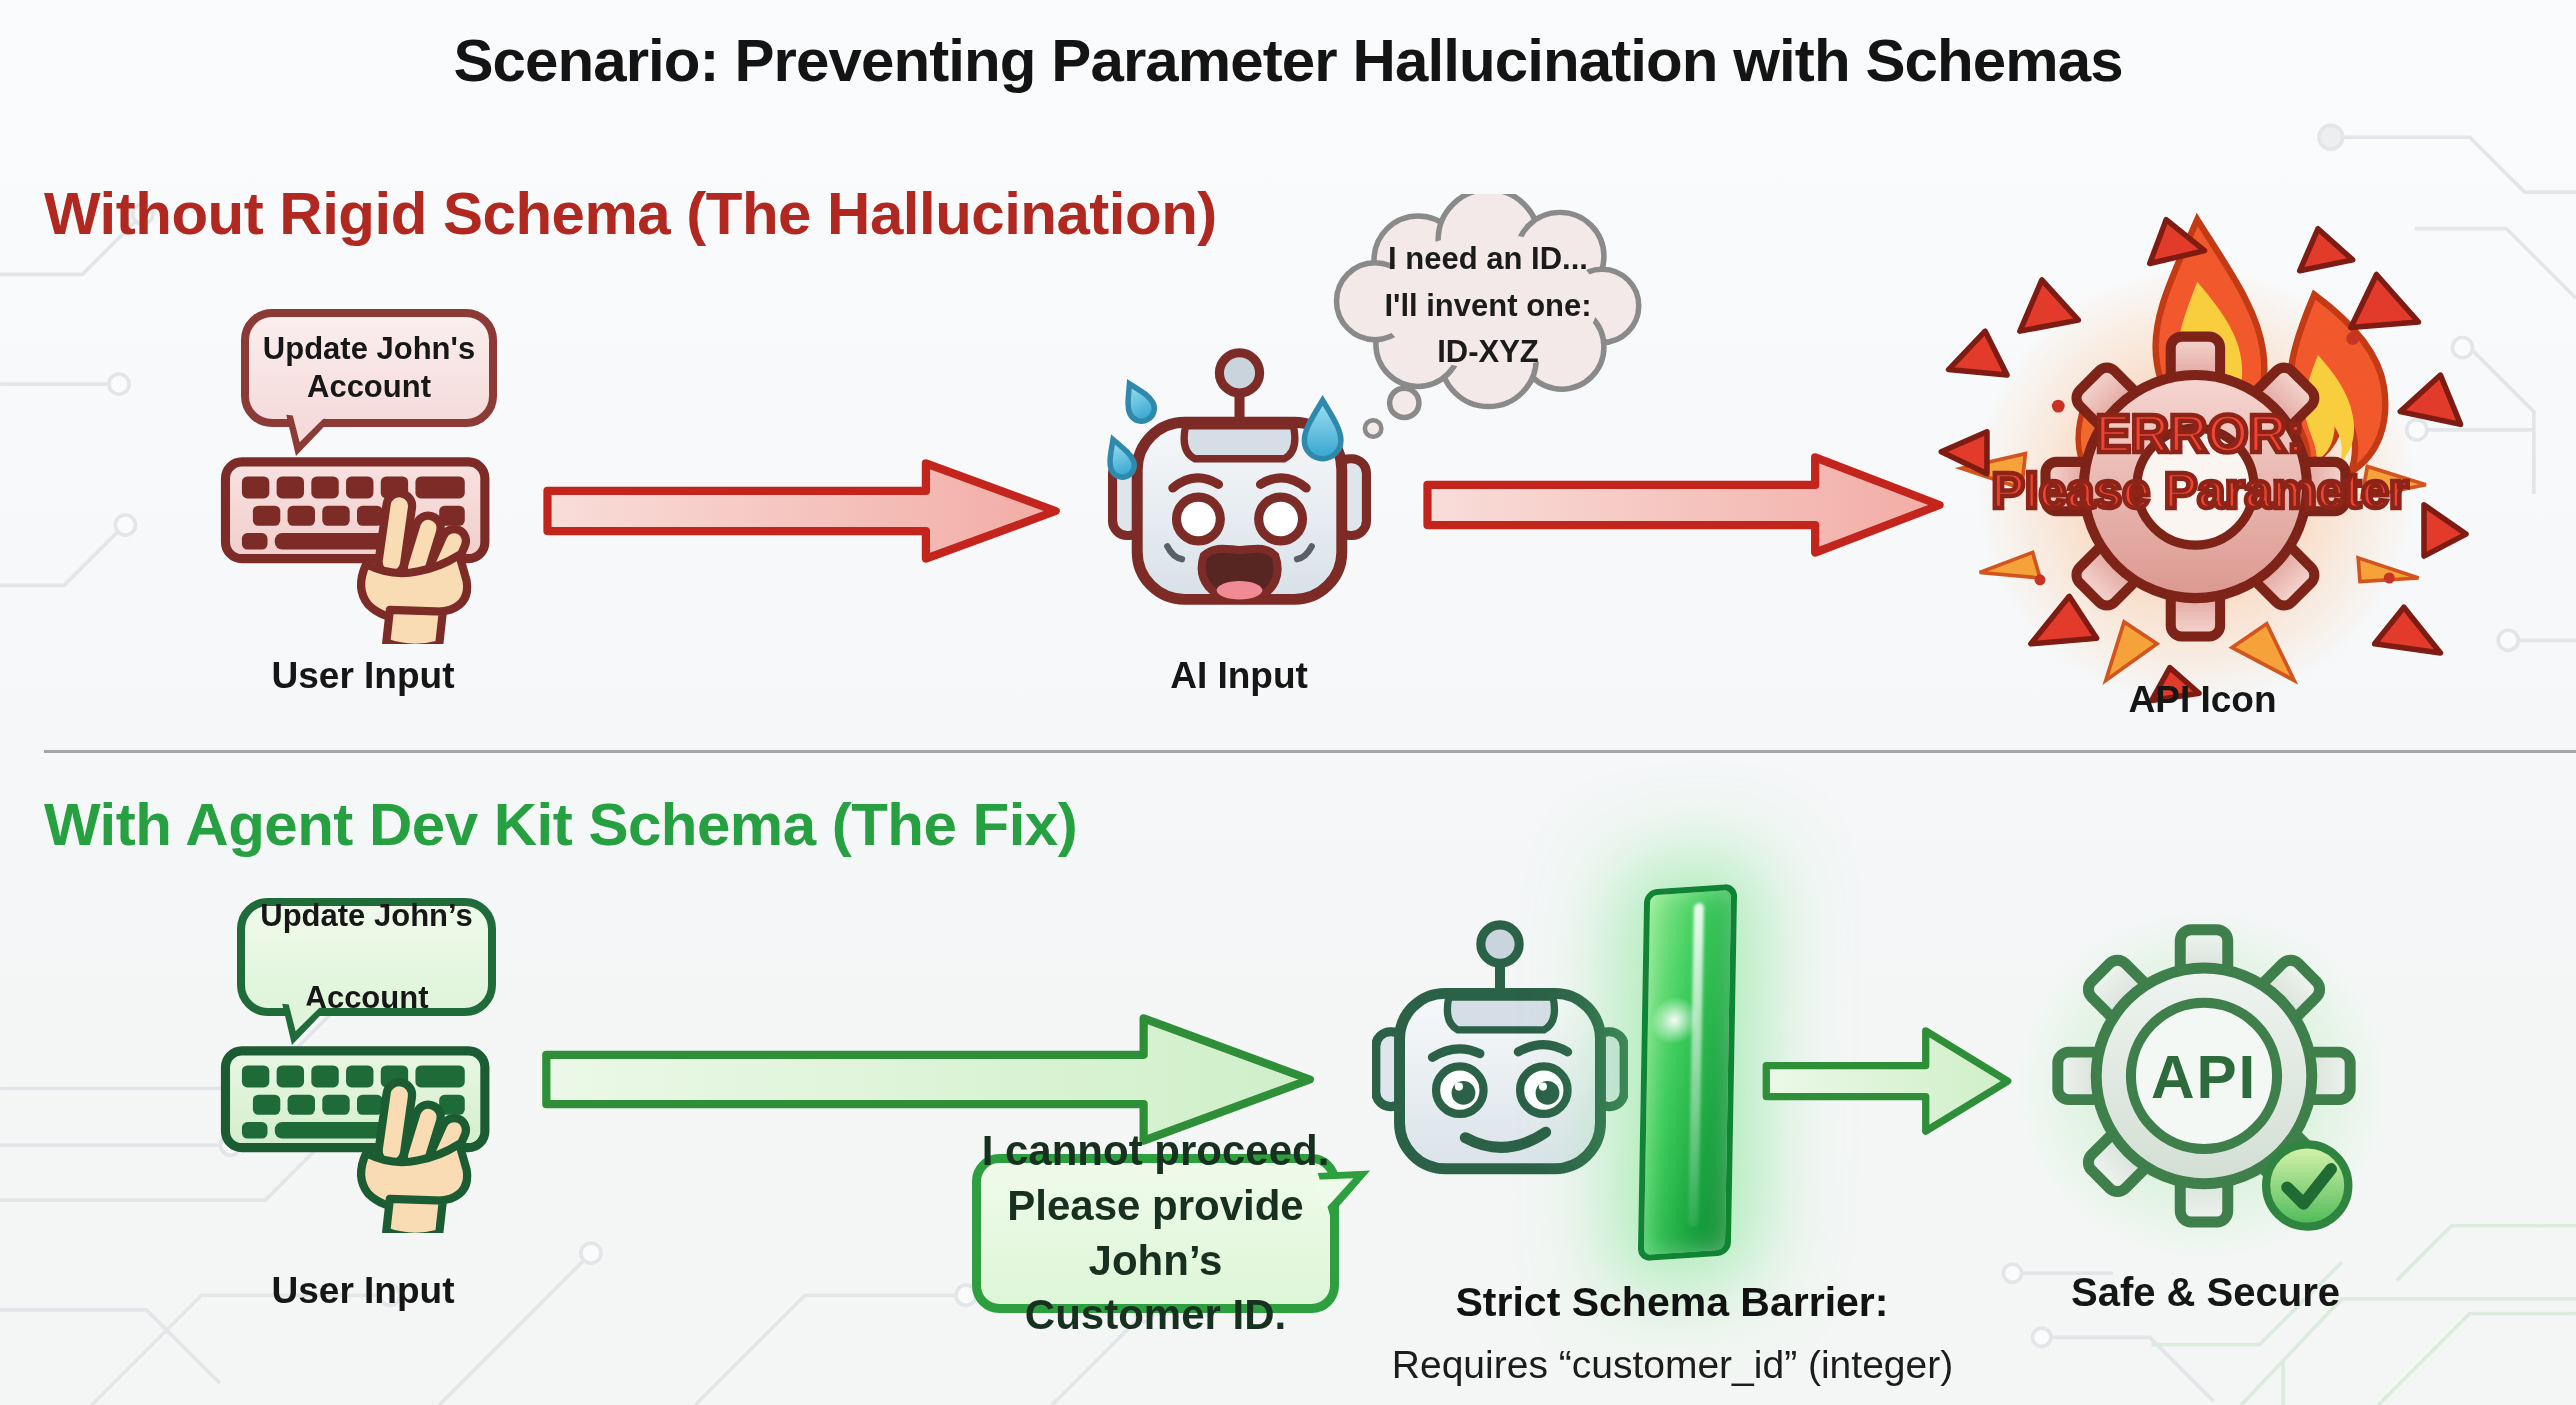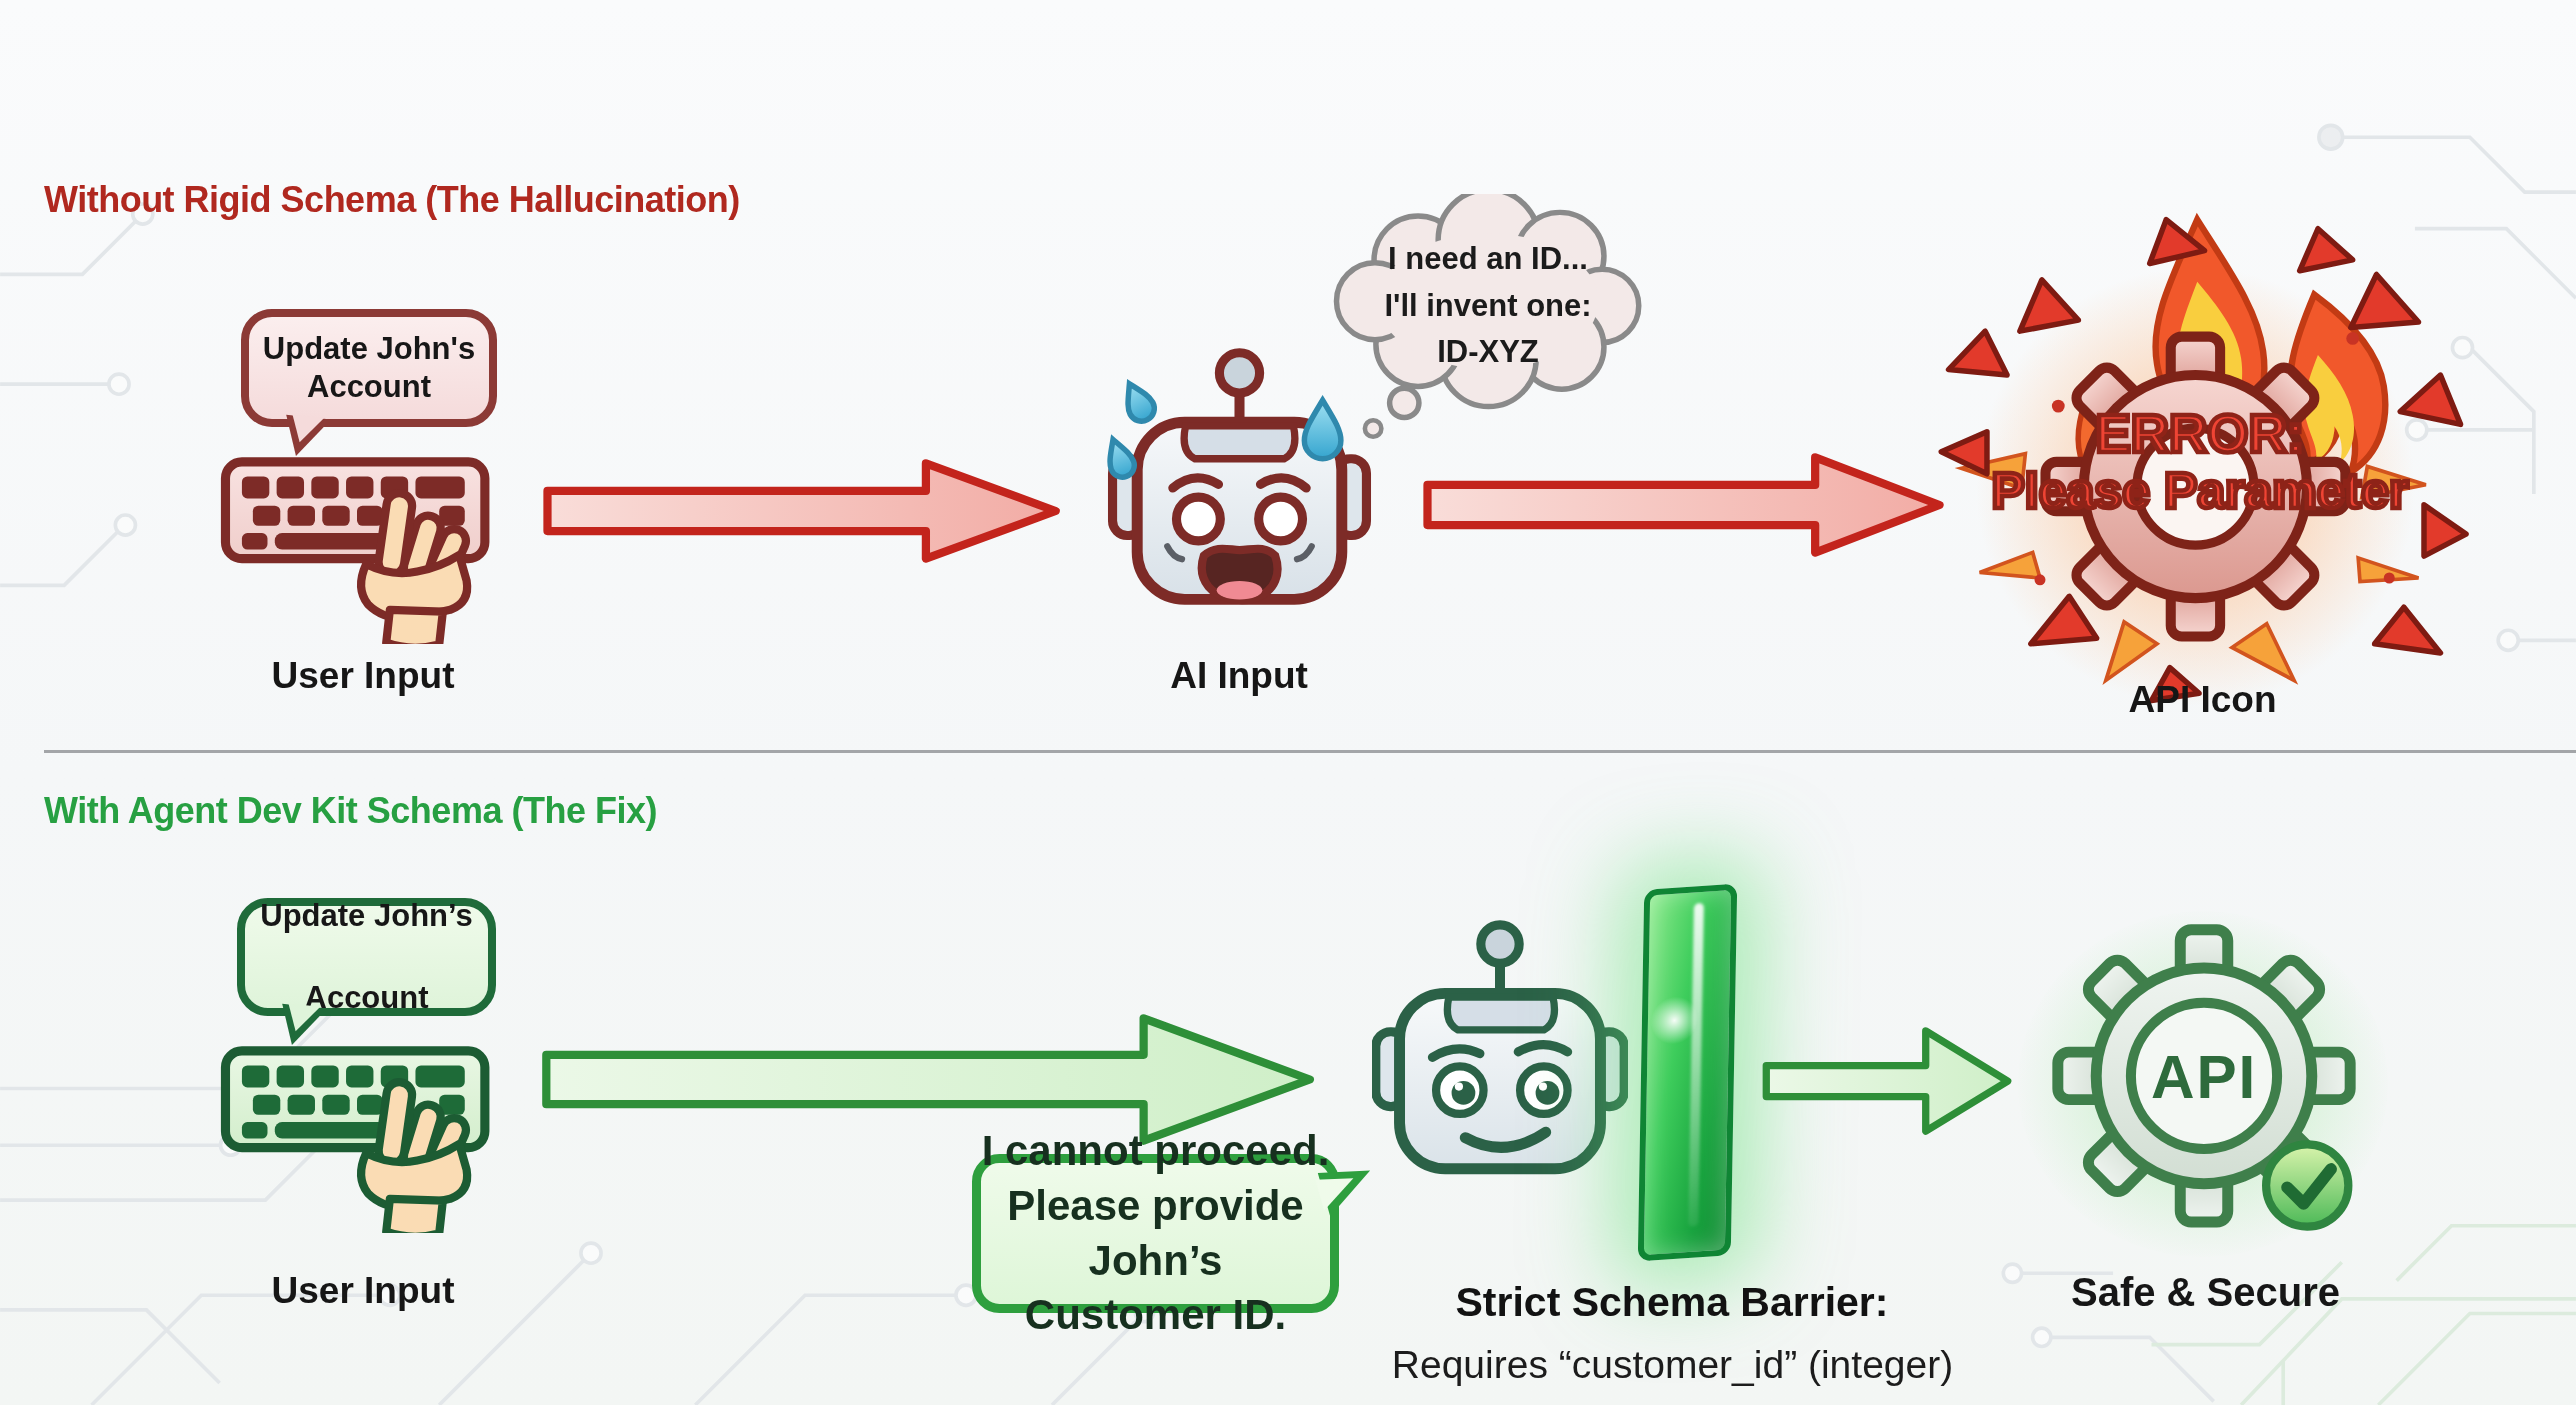--- a/index.html
+++ b/index.html
@@ -6,21 +6,21 @@
   .stage {
     position:relative; width:2576px; height:1405px; overflow:hidden;
     background:linear-gradient(180deg,#FAFBFC 0%,#F5F7F8 55%,#F3F6F4 100%);
     font-family:"Liberation Sans", sans-serif; color:#161616;
   }
   .abs { position:absolute; }
   .title {
     left:0; top:25.6px; width:100%; text-align:center;
     font-size:60px; font-weight:800; letter-spacing:-0.9px; color:#141414;
   }
-  .heading { font-size:36px; font-weight:800; letter-spacing:-0.5px; }
+  .heading { font-size:60px; font-weight:800; letter-spacing:-0.5px; }
   .heading.red   { left:44px; top:179px;  color:#B0281F; }
   .heading.green { left:44px; top:790px;  color:#27A042; }
   .label { font-weight:700; font-size:37px; color:#161616; text-align:center; }
 
   
   .bubble {
     display:flex; flex-direction:column; justify-content:center; align-items:center;
     text-align:right; font-weight:700; border-radius:31px;
   }
   .bubble .line { font-size:31px; line-height:1.24; color:#171717; }
@@ -111,20 +111,21 @@
     </g>
     <g fill="none" stroke="#DCEBDD" stroke-width="4">
       <path d="M2450 1536 L2560 1420 H2816"></path>
       <path d="M2352 1470 H2470 L2560 1380"></path>
       <path d="M2600 1536 L2700 1436 H2816"></path>
       <path d="M2496 1488 V1536"></path>
       <path d="M2816 1340 H2680 L2620 1400"></path>
     </g>
   </svg>
 
+  <div class="abs title">Scenario: Preventing Parameter Hallucination with Schemas</div>
 
   <div class="abs heading red">Without Rigid Schema (The Hallucination)</div>
 
   <div class="abs bubble red" style="left:241px;top:309px;width:240px;height:102px;">
     <div class="line">Update John's</div>
     <div class="line">Account</div>
     <div class="tail down-b" style="left:35px;bottom:-38px;border-top:40px solid #8C3A36;transform:rotate(6deg);"></div>
     <div class="tail down-f" style="left:42px;bottom:-24px;border-top:27.4px solid #F5DBDB;transform:rotate(6deg);"></div>
   </div>
 

